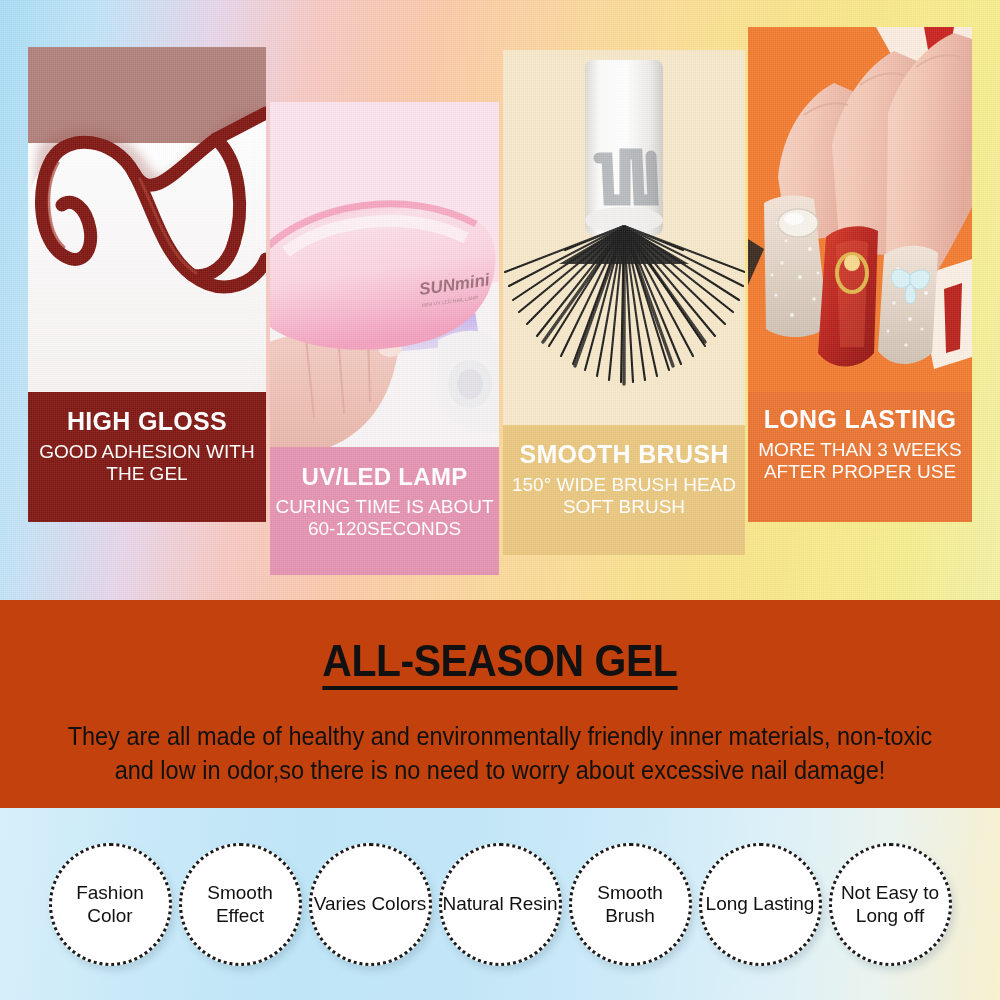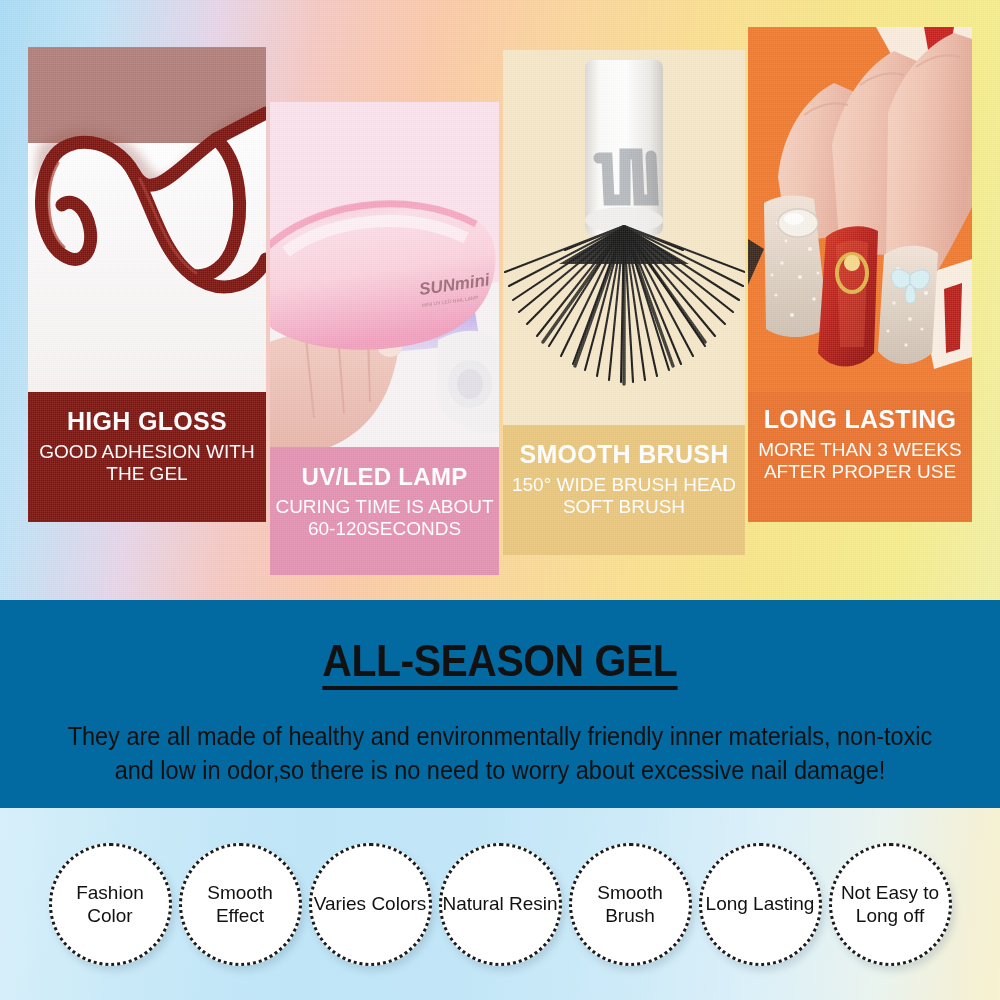--- a/index.html
+++ b/index.html
@@ -83,21 +83,21 @@
   .lamp{position:absolute;left:0;top:0;width:229px;height:345px;}
 
   
   .brush{position:absolute;left:0;top:0;width:242px;height:375px;}
 
   
   .nails{position:absolute;left:0;top:0;width:224px;height:365px;}
 
   
   .mid{
-    position:absolute;left:0;top:600px;width:1000px;height:208px;background:#0369a1;
+    position:absolute;left:0;top:600px;width:1000px;height:208px;background:#c2410c;
     text-align:center;
   }
   .mid h1{
     margin:0;padding-top:36px;
     font-size:44px;font-weight:bold;color:#111;letter-spacing:-.5px;
     display:inline-block;border-bottom:4px solid #111;line-height:1.14;
     transform:scaleX(.93);
   }
   .mid .lede{
     margin:0;padding:30px 28px 0 28px;

